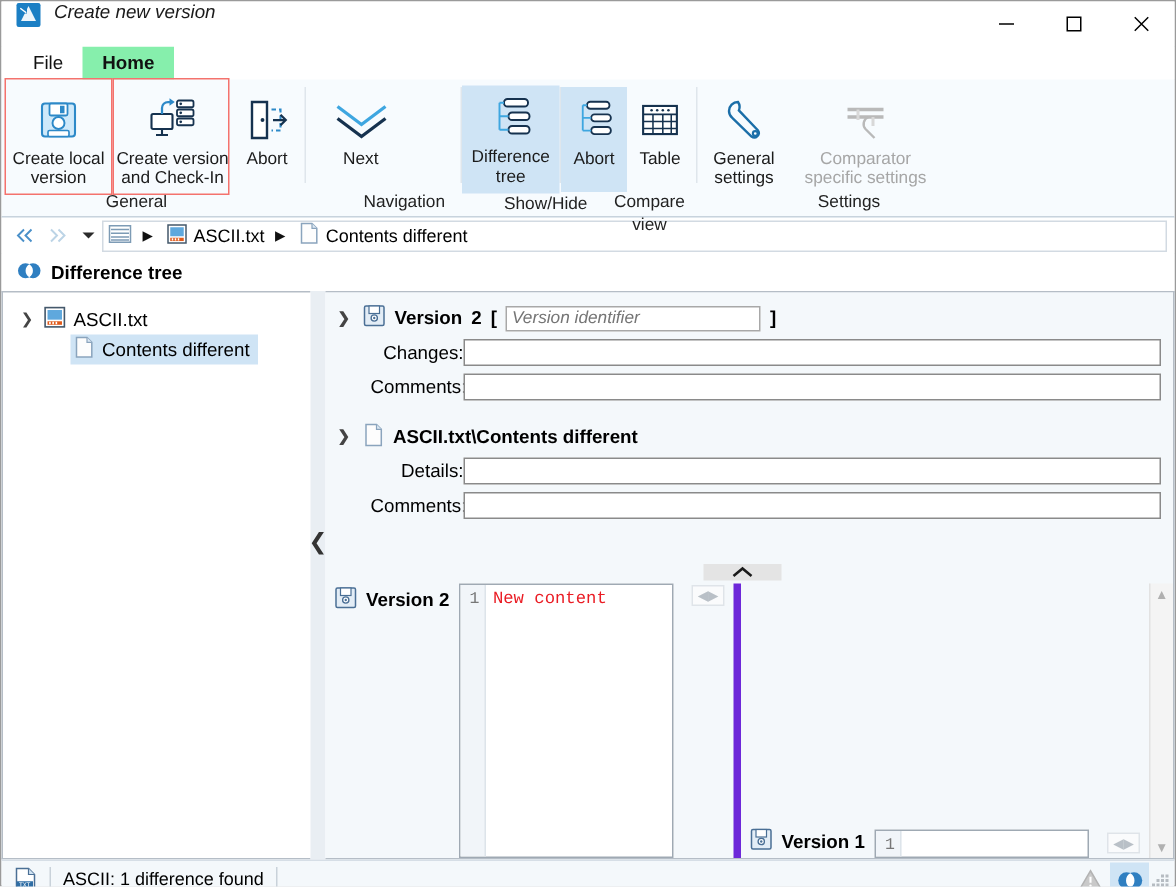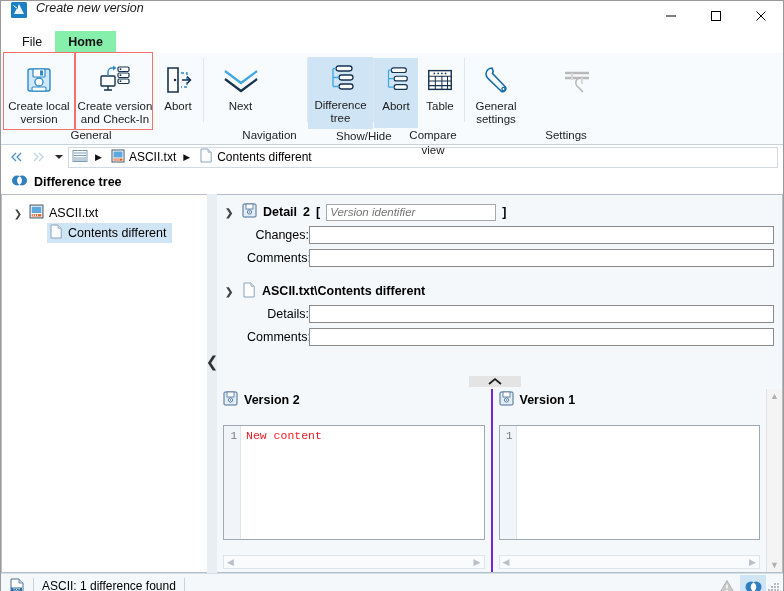--- a/index.html
+++ b/index.html
@@ -70,22 +70,22 @@
   .sechdr .chev{color:#444;font-size:10px;width:11px;}
   .vid-input{width:170px;height:17px;border:1px solid #a8a8a8;background:#fff;box-sizing:border-box;font-style:italic;color:#a0a0a0;font-size:11.5px;padding-left:3px;line-height:15px;font-family:"Liberation Sans",sans-serif;}
   .frow{display:flex;align-items:center;height:23px;padding-left:30px;}
   .frow .flab{width:62px;font-size:12.5px;text-align:right;}
   .frow input.ftext{flex:1;height:18px;border:1px solid #8a8a8a;background:#fff;box-sizing:border-box;margin-right:8px;font-size:12px;padding-left:3px;font-family:"Liberation Sans",sans-serif;}
 
   .hsplit{height:13px;background:#f4f8fb;position:relative;}
   .hsplit .hnd{position:absolute;left:252px;top:0;width:52px;height:11px;background:#e4e4e4;display:flex;align-items:center;justify-content:center;font-size:12px;color:#222;}
 
   .diffarea{flex:1;display:flex;background:#f4f8fb;position:relative;}
-  .dpane{flex:1;display:flex;flex-direction:column;min-width:0;gap:14px;}
-  .dpane.right{border-left:2px solid #6d28d9;}
+  .dpane{flex:1;display:flex;flex-direction:row;min-width:0;}
+  .dpane.right{border-left:5px solid #6d28d9;align-items:flex-end;}
   .dhdr{display:flex;align-items:center;gap:6px;height:22px;padding-left:6px;font-weight:bold;font-size:12.5px;}
   .dbody{flex:1;margin:0 6px;border:1px solid #9fa9b3;background:#fff;display:flex;overflow:hidden;box-sizing:border-box;}
   .gutter{width:17px;background:#f1f5f9;border-right:1px solid #dde4ea;text-align:right;padding:3px 3px 0 0;box-sizing:border-box;color:#777;font-family:"Liberation Mono",monospace;font-size:11px;line-height:14px;}
   .code{flex:1;padding:3px 0 0 5px;font-family:"Liberation Mono",monospace;font-size:11.5px;line-height:14px;}
   .code .added{color:#ea1c24;}
   .hscroll{height:14px;margin:1px 6px 3px 6px;border:1px solid #dfe4e9;background:#fafbfc;display:flex;align-items:center;justify-content:space-between;box-sizing:border-box;color:#b9c0c7;font-size:9px;padding:0 3px;}
 
   .vscrollbar{width:16px;background:#f4f4f4;border-left:1px solid #e2e2e2;display:flex;flex-direction:column;align-items:center;justify-content:space-between;padding:2px 0;box-sizing:border-box;color:#b0b0b0;font-size:9px;}
 
   
@@ -274,20 +274,21 @@
           <span class="lbl">General settings</span>
         </div>
         <div class="rbtn dis" style="width:100px">
           <span class="ico">
             <svg width="34" height="32" viewBox="0 0 34 32">
               <path d="M5 9 H29 M5 14 H29" stroke="#b9b9b9" stroke-width="2.4"></path>
               <path d="M12 9 v7 M22 14 v6" stroke="#d8d8d8" stroke-width="2"></path>
               <path d="M19 14 a5 5 0 0 0 -2 8 l6 6" fill="none" stroke="#b9b9b9" stroke-width="1.6"></path>
             </svg>
           </span>
+          <span class="lbl">Comparator specific settings</span>
         </div>
       </div>
       <div class="glabel">Settings</div>
     </div>
 
     <div class="redbox" style="left:2px;top:-1px;width:72px;height:78px;"></div>
     <div class="redbox" style="left:74px;top:-1px;width:78px;height:78px;"></div>
   </div>
 
   <div class="crumbbar">
@@ -393,21 +394,21 @@
         <div class="sechdr">
           <span class="chev">❯</span>
           <span>
             <svg width="15" height="15" viewBox="0 0 15 15">
               <rect x="1" y="1" width="13" height="13" rx="1" fill="#e3edf6" stroke="#4a6f95" stroke-width="1"></rect>
               <rect x="4" y="1" width="7" height="5" fill="#fff" stroke="#4a6f95" stroke-width="0.8"></rect>
               <circle cx="7.5" cy="9" r="2.1" fill="#fff" stroke="#4a6f95" stroke-width="0.9"></circle>
               <circle cx="7.5" cy="9" r="0.8" fill="#4a6f95"></circle>
             </svg>
           </span>
-          <span>Detail</span>
+          <span>Version</span>
           <span>2</span>
           <span>[</span>
           <input class="vid-input" type="text" placeholder="Version identifier" style="">
           <span>]</span>
         </div>
         <div class="frow">
           <span class="flab">Changes:</span>
           <input class="ftext" type="text" style="">
         </div>
         <div class="frow">

